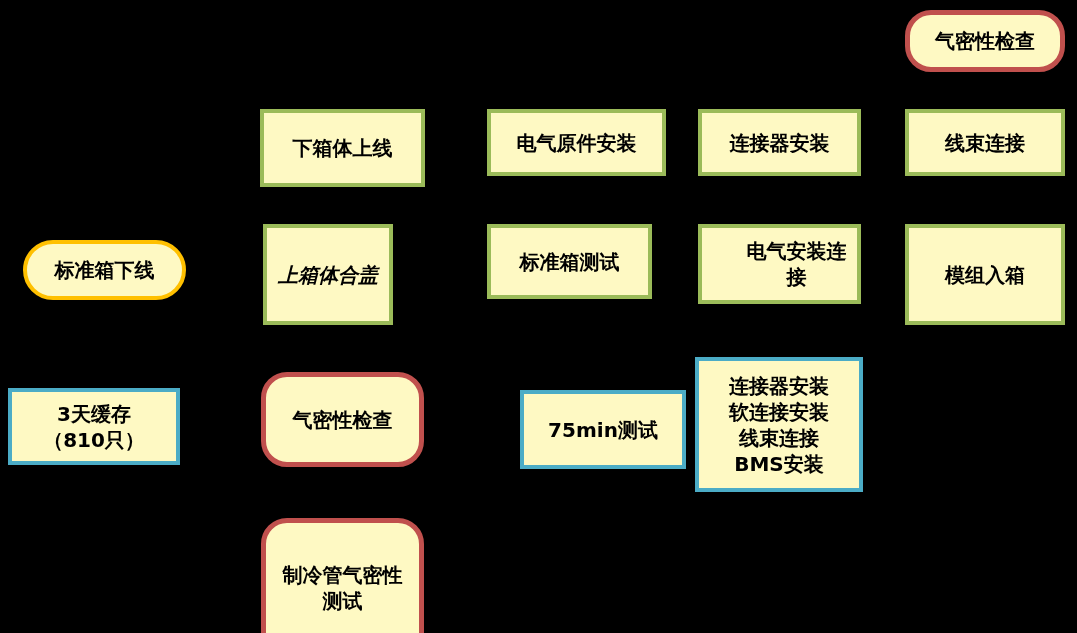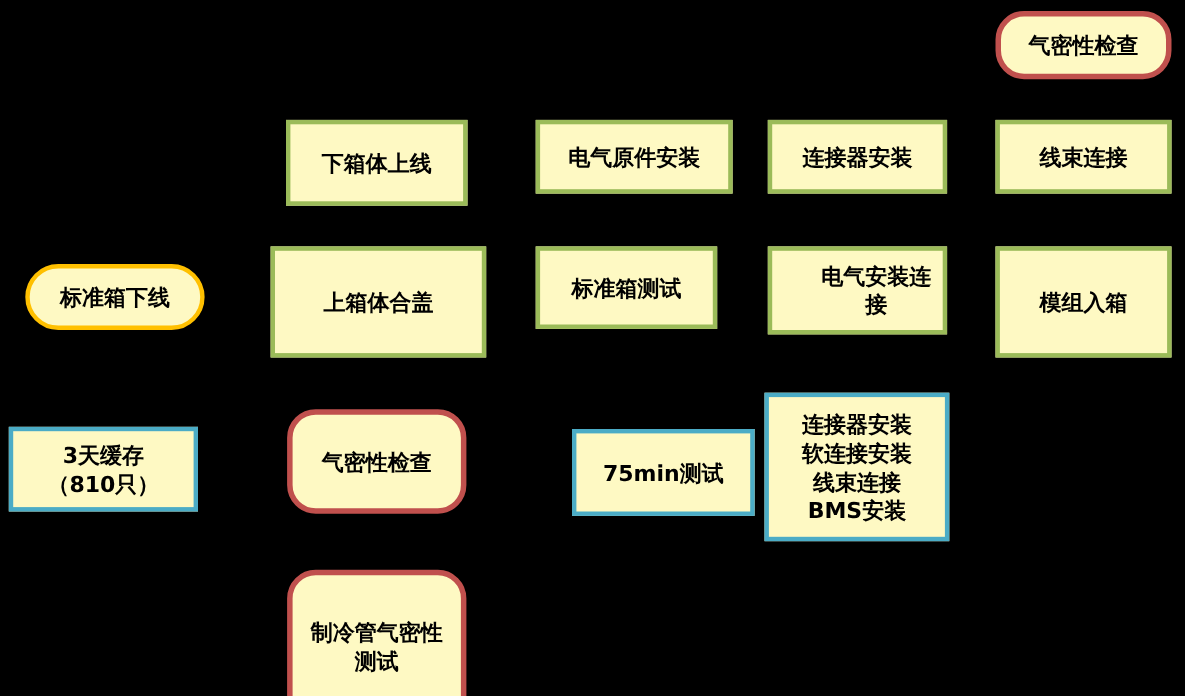--- a/index.html
+++ b/index.html
@@ -35,21 +35,21 @@
 <body>
 
 <div class="node border-red" style="left:905px; top:10px;  width:160px; height:62px;">气密性检查</div>
 
 <div class="node border-green" style="left:260px; top:109px; width:165px; height:78px;">下箱体上线</div>
 <div class="node border-green" style="left:487px; top:109px; width:179px; height:67px;">电气原件安装</div>
 <div class="node border-green" style="left:698px; top:109px; width:163px; height:67px;">连接器安装</div>
 <div class="node border-green" style="left:905px; top:109px; width:160px; height:67px;">线束连接</div>
 
 <div class="node border-yellow" style="left:23px;   top:240px; width:163px; height:60px;">标准箱下线</div>
-<div class="node border-green" style="left:246px; top:224px; width:196px; height:101px;">上箱体合盖</div>
+<div class="node border-green" style="left:263px; top:224px; width:130px; height:101px;font-style:italic;">上箱体合盖</div>
 <div class="node border-green" style="left:487px; top:224px; width:165px; height:75px;">标准箱测试</div>
 <div class="node border-green" style="left:698px; top:224px; width:163px; height:80px;padding-left:40px;">电气安装连接</div>
 <div class="node border-green" style="left:905px; top:224px; width:160px; height:101px;">模组入箱</div>
 
 <div class="node border-blue" style="left:8px;   top:388px; width:172px; height:77px;">3天缓存
 （810只）</div>
 <div class="node border-red" style="left:261px; top:372px; width:163px; height:95px;">气密性检查</div>
 <div class="node border-blue" style="left:520px; top:390px; width:166px; height:79px;">75min测试</div>
 <div class="node border-blue" style="left:695px; top:357px; width:168px; height:135px;">连接器安装
 软连接安装

